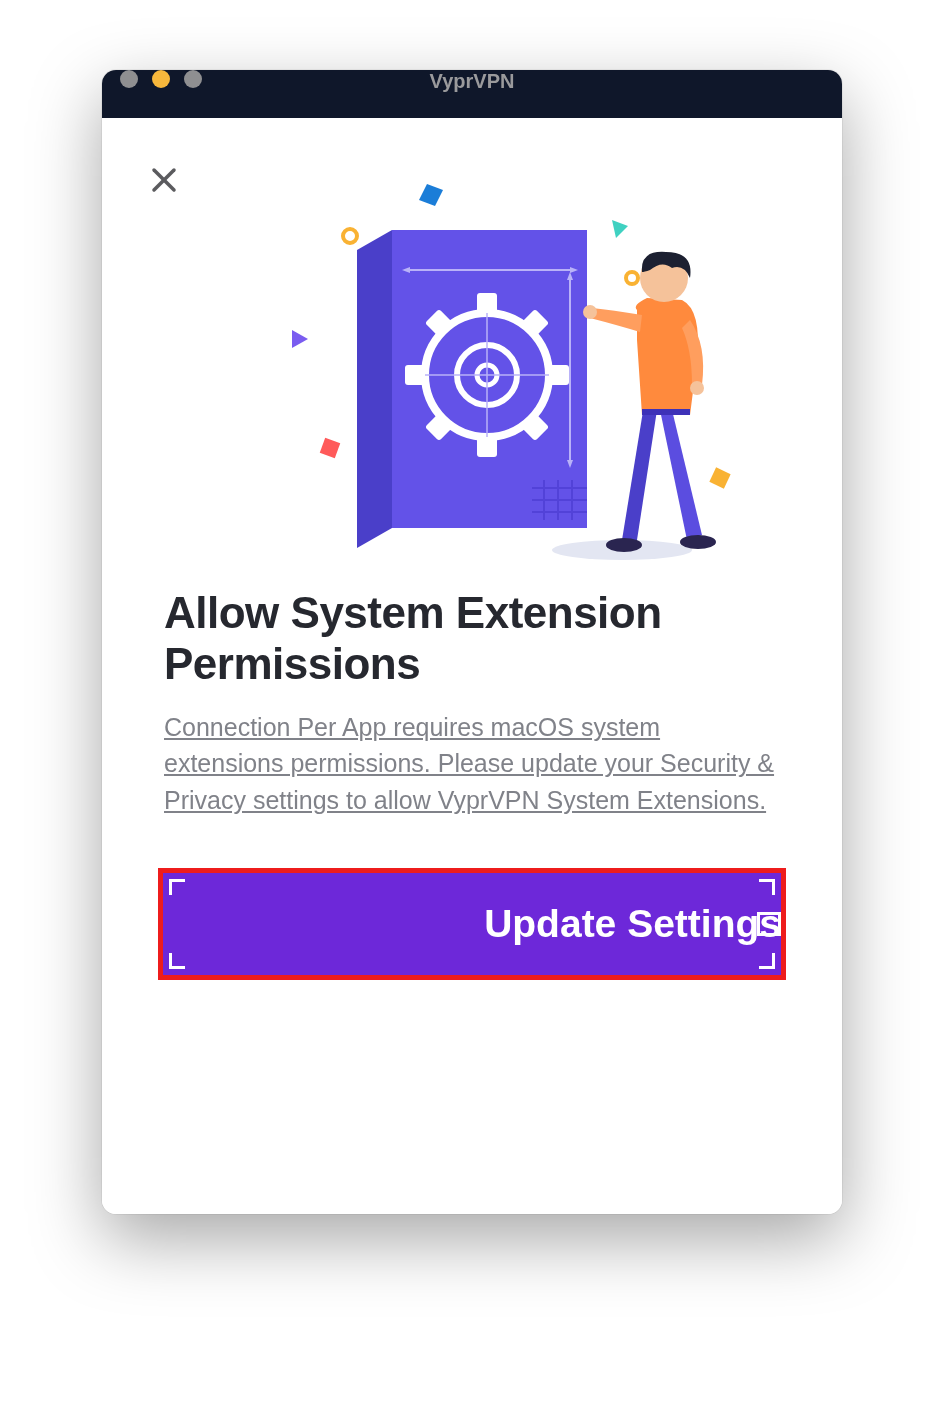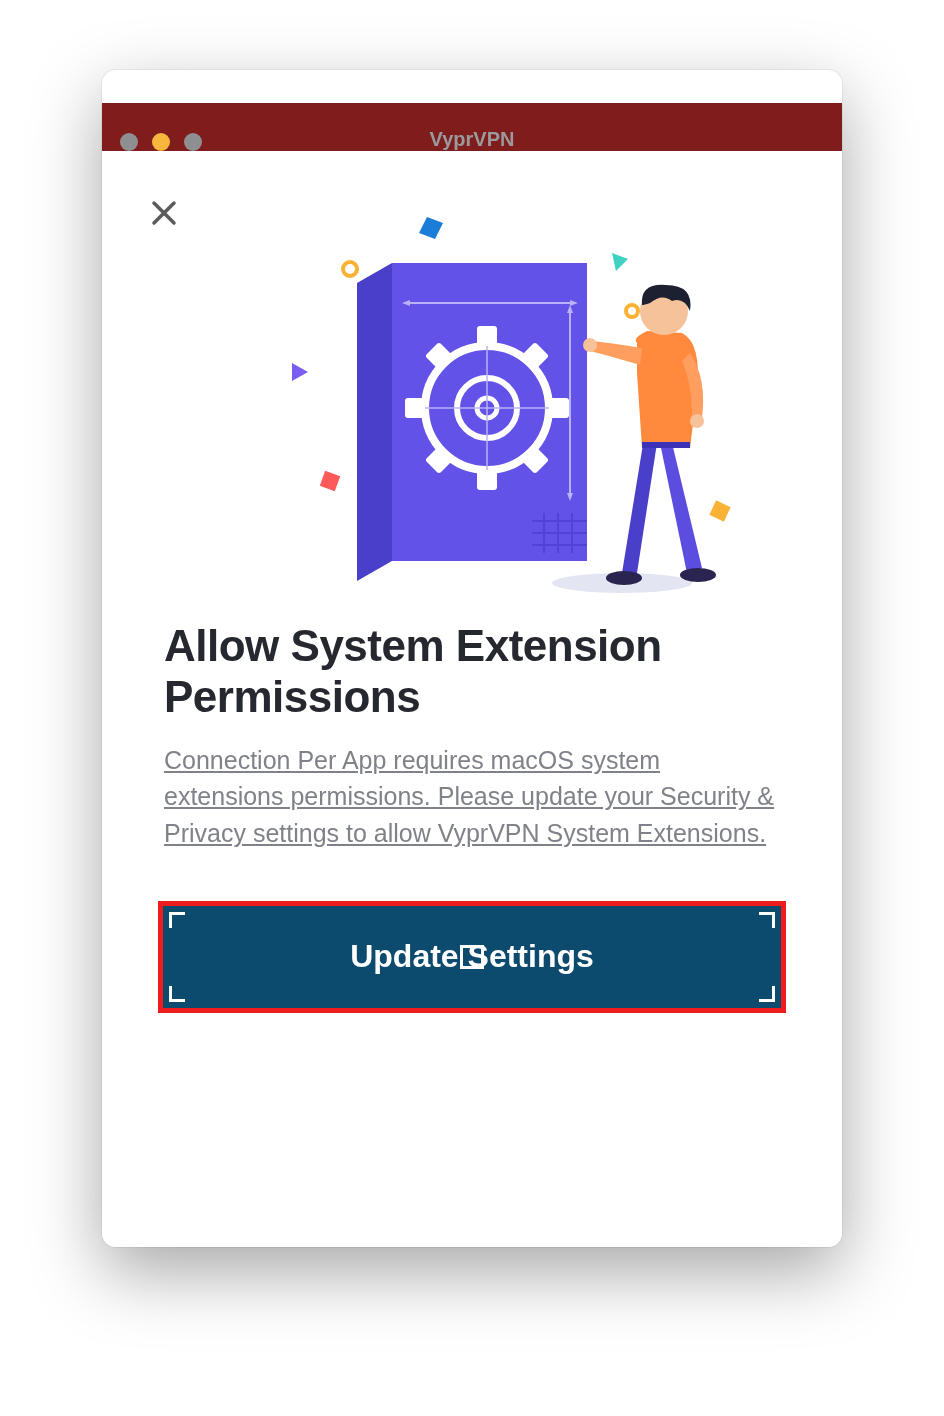--- a/index.html
+++ b/index.html
@@ -18,25 +18,24 @@
     }
     .window {
       width: 740px;
       background: #fff;
       border-radius: 14px;
       box-shadow: 0 25px 70px rgba(0,0,0,0.35), 0 0 0 1px rgba(0,0,0,0.05);
       overflow: hidden;
     }
     .titlebar {
       height: 48px;
-      background: #7f1d1d;
-      display: flex;
-      align-items: flex-end;
-      position: relative;
-      margin-top: 33px;
+      background: #0f172a;
+      display: flex;
+      align-items: flex-start;
+      position: relative;
     }
     .traffic-lights {
       display: flex;
       gap: 14px;
       padding-left: 18px;
     }
     .light {
       width: 18px;
       height: 18px;
       border-radius: 50%;
@@ -107,30 +106,30 @@
       padding: 20px 50px 0 50px;
       font-weight: 400;
       text-decoration: underline;
     }
     .button-wrap {
       padding: 50px 44px 0 44px;
     }
     .primary-button {
       width: 100%;
       height: 112px;
-      background: #0c4a6e;
+      background: #6d28d9;
       color: #fff;
-      font-size: 32px;
+      font-size: 39px;
       font-weight: 700;
       border: 5px solid #ee1c1c;
       cursor: pointer;
       position: relative;
       display: flex;
       align-items: center;
-      justify-content: center;
+      justify-content: flex-end;
     }
     .primary-button::before,
     .primary-button::after {
       content: '';
       position: absolute;
       width: 18px;
       height: 18px;
       border: 3px solid #fff;
     }
     .corner-tl { position: absolute; top: 6px; left: 6px; width: 16px; height: 16px; border-top: 3px solid #fff; border-left: 3px solid #fff; }

